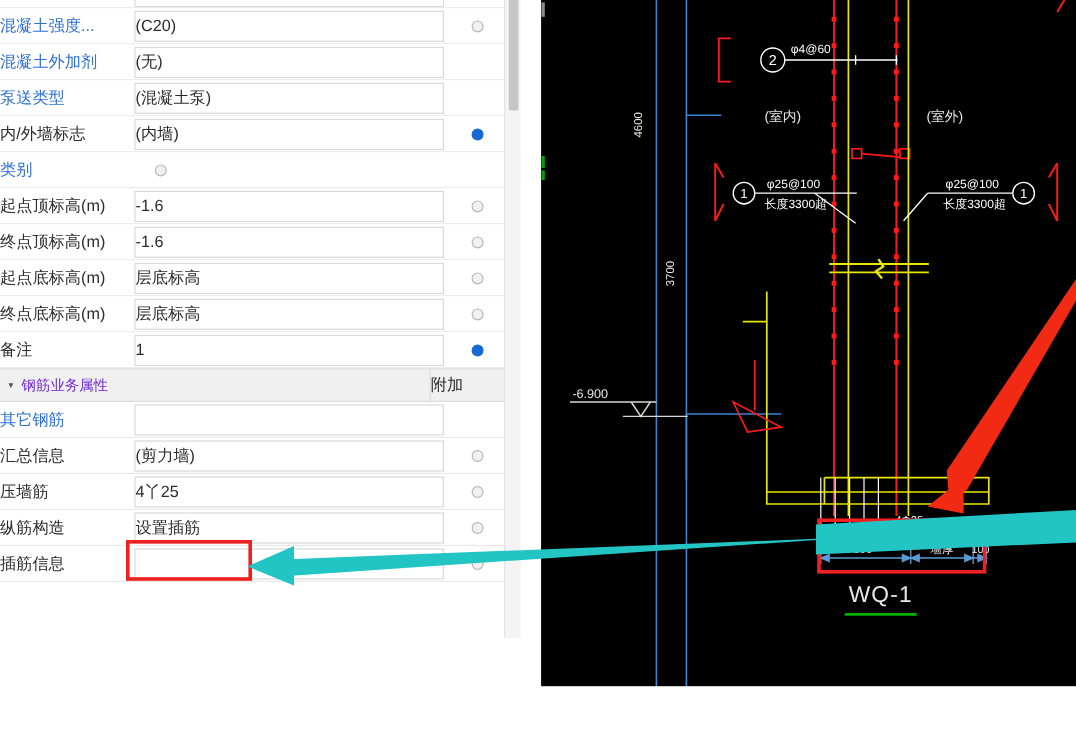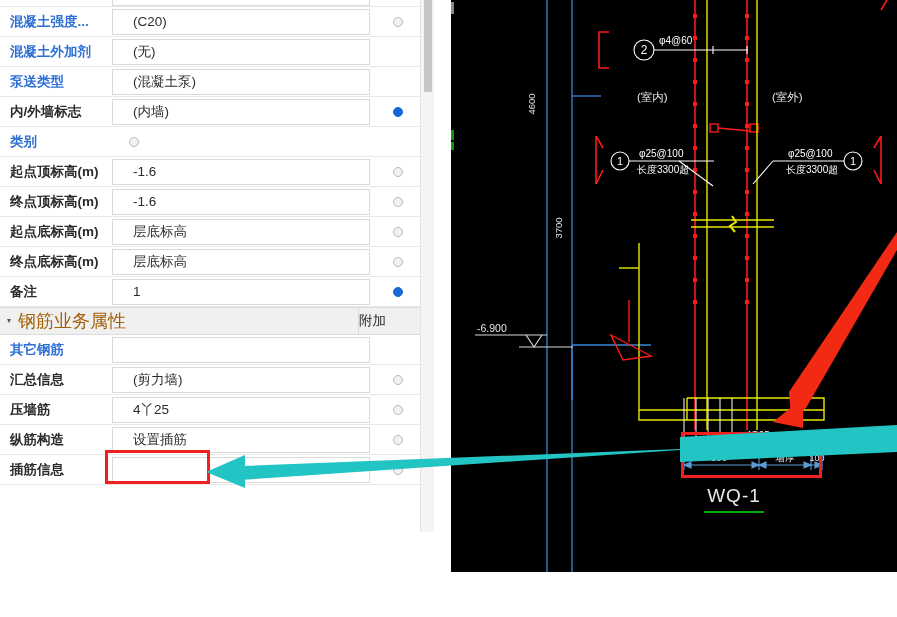--- a/index.html
+++ b/index.html
@@ -27,37 +27,35 @@
   .prow {
     display: flex;
     align-items: center;
     height: 30px;
     border-bottom: 1px solid #e8e8e8;
     background: #fff;
   }
   .plabel {
     width: 112px;
     flex: 0 0 112px;
-    padding-left: 10px;
     font-size: 13.5px;
     color: #2b2b2b;
     white-space: nowrap;
     overflow: hidden;
-    font-weight: bold;
   }
   .plabel.blue { color: #2d6fd4; }
   .pvalbox {
     flex: 1 1 auto;
     height: 26px;
     margin-right: 6px;
     border: 1px solid #d9d9d9;
     background: #fff;
     display: flex;
     align-items: center;
-    padding: 0 20px;
+    padding: 0 0;
     font-size: 13.5px;
     color: #2b2b2b;
     white-space: nowrap;
     overflow: hidden;
   }
   .pdot {
     flex: 0 0 44px;
     display: flex;
     align-items: center;
     justify-content: center;
@@ -85,22 +83,22 @@
   .psection .caret {
     width: 18px;
     flex: 0 0 18px;
     text-align: center;
     font-size: 8px;
     color: #555;
     line-height: 28px;
   }
   .psection .stitle {
     flex: 1 1 auto;
-    font-size: 18px;
-    color: #a16207;
+    font-size: 12px;
+    color: #6d28d9;
   }
   .psection .sextra {
     flex: 0 0 62px;
     text-align: left;
     font-size: 13.5px;
     color: #2b2b2b;
     border-left: 1px solid #dcdcdc;
     line-height: 28px;
     height: 28px;
   }

